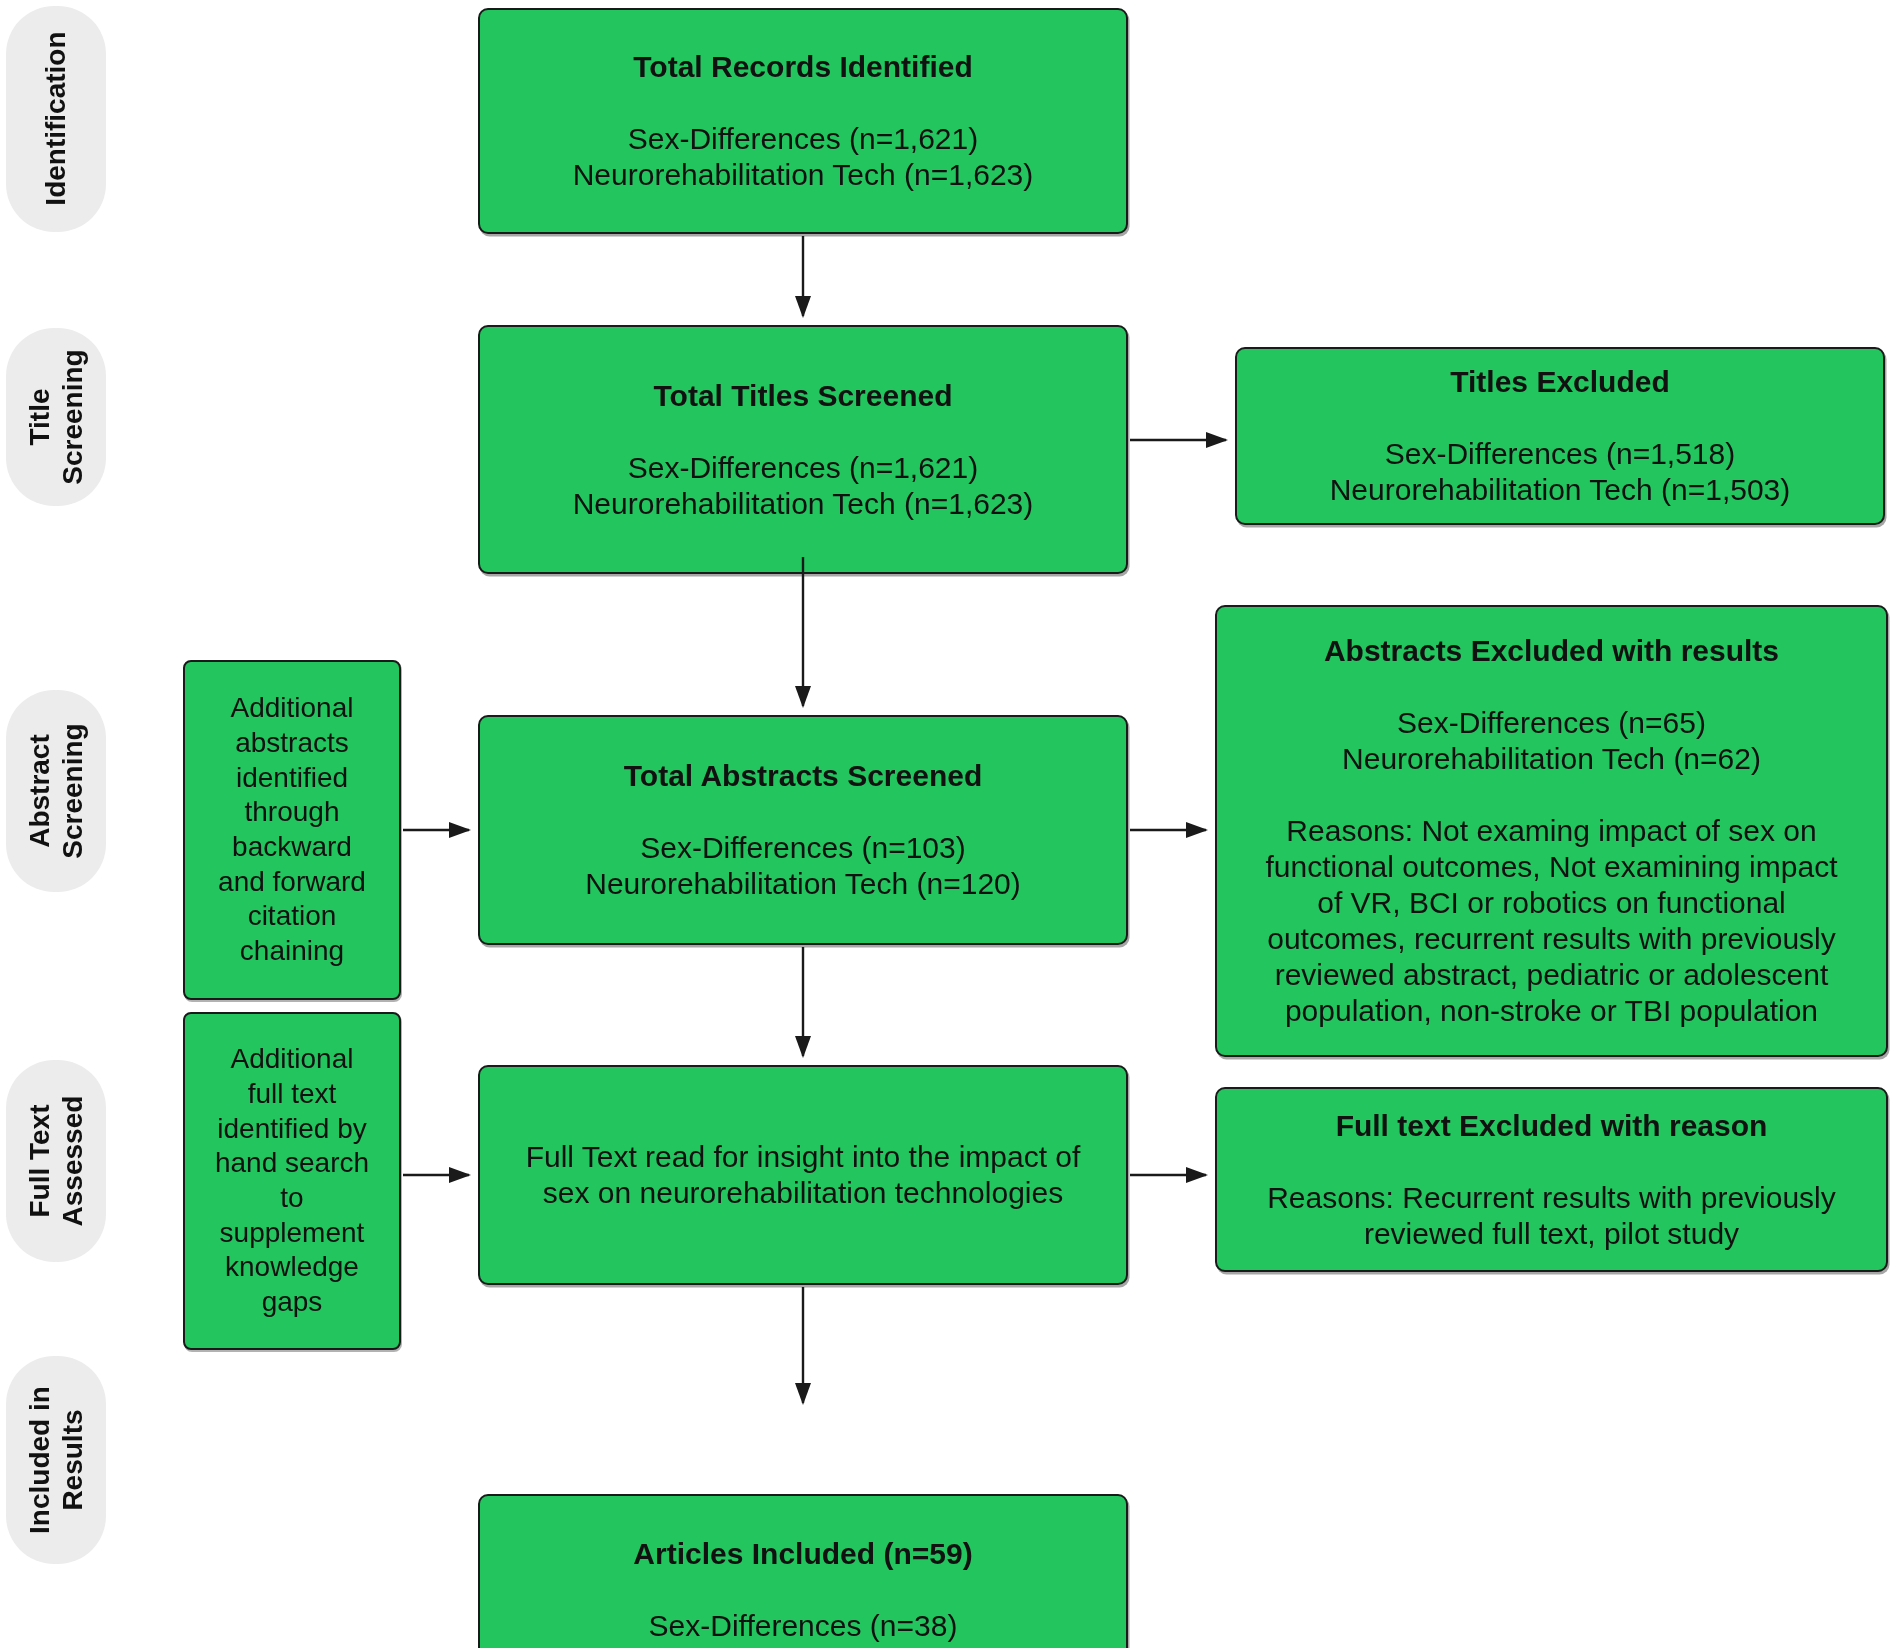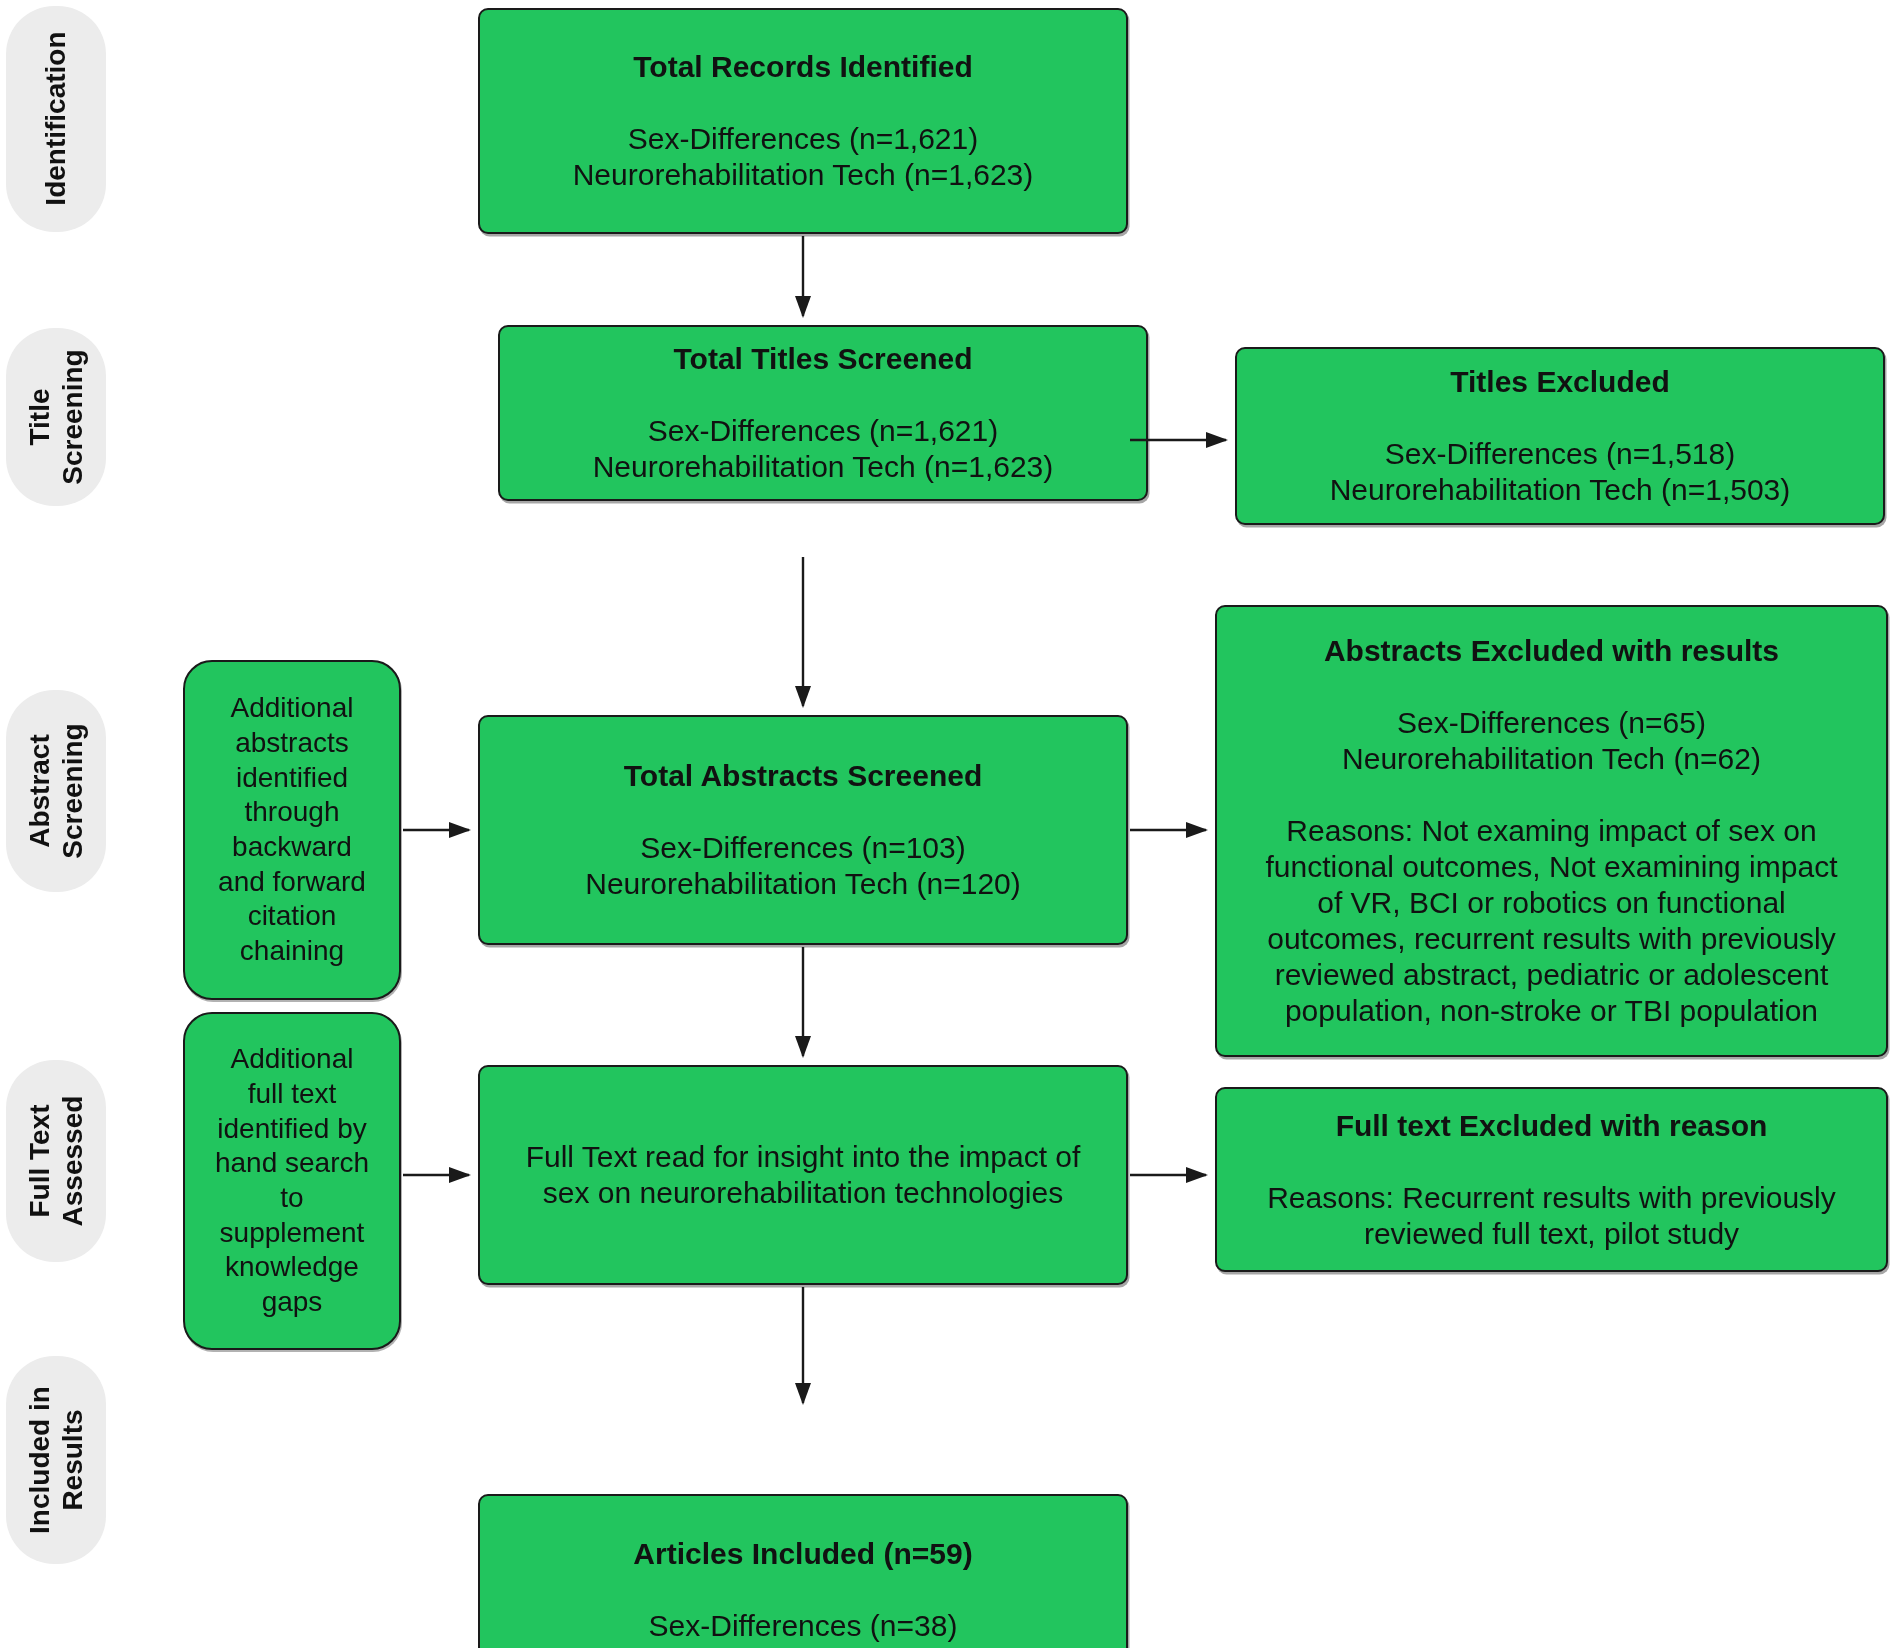--- a/index.html
+++ b/index.html
@@ -21,21 +21,21 @@
     position:absolute;background:#22c55e;border:2.5px solid #1a1a1a;border-radius:10px;
     box-shadow:1.5px 2.5px 0 rgba(0,0,0,0.35);
     display:flex;flex-direction:column;align-items:center;justify-content:center;
     text-align:center;font-size:30px;line-height:1.2;box-sizing:border-box;
     padding:14px 16px;
   }
   .fbox .box-title{font-weight:bold;margin-bottom:36px;}
   .fbox .box-line{white-space:pre-line;}
   .fbox .box-para{white-space:pre-line;margin-top:36px;}
   .side-box{
-    border-radius:29px;border-width:2.2px;font-size:28px;line-height:1.24;
+    border-radius:8px;border-width:2.2px;font-size:28px;line-height:1.24;
     box-shadow:1px 2px 0 rgba(0,0,0,0.3);
   }
   #arrows{position:absolute;left:0;top:0;pointer-events:none;}
 </style>
 </head>
 <body>
 
 <div id="canvas">
 
   <div class="stage-pill" style="top:6px;height:226px;">
@@ -57,21 +57,21 @@
     <div class="lbl" style="width:196px;">Included in
 Results</div>
   </div>
 
   <div class="fbox" style="left:478px;top:8px;width:650px;height:226px;">
     <div class="box-title">Total Records Identified</div>
     <div class="box-line">Sex-Differences (n=1,621)</div>
     <div class="box-line">Neurorehabilitation Tech (n=1,623)</div>
   </div>
 
-  <div class="fbox" style="left:478px;top:325px;width:650px;height:176px;margin-left:20px;">
+  <div class="fbox" style="left:478px;top:325px;width:650px;height:249px;">
     <div class="box-title">Total Titles Screened</div>
     <div class="box-line">Sex-Differences (n=1,621)</div>
     <div class="box-line">Neurorehabilitation Tech (n=1,623)</div>
   </div>
 
   <div class="fbox" style="left:478px;top:715px;width:650px;height:230px;">
     <div class="box-title">Total Abstracts Screened</div>
     <div class="box-line">Sex-Differences (n=103)</div>
     <div class="box-line">Neurorehabilitation Tech (n=120)</div>
   </div>

